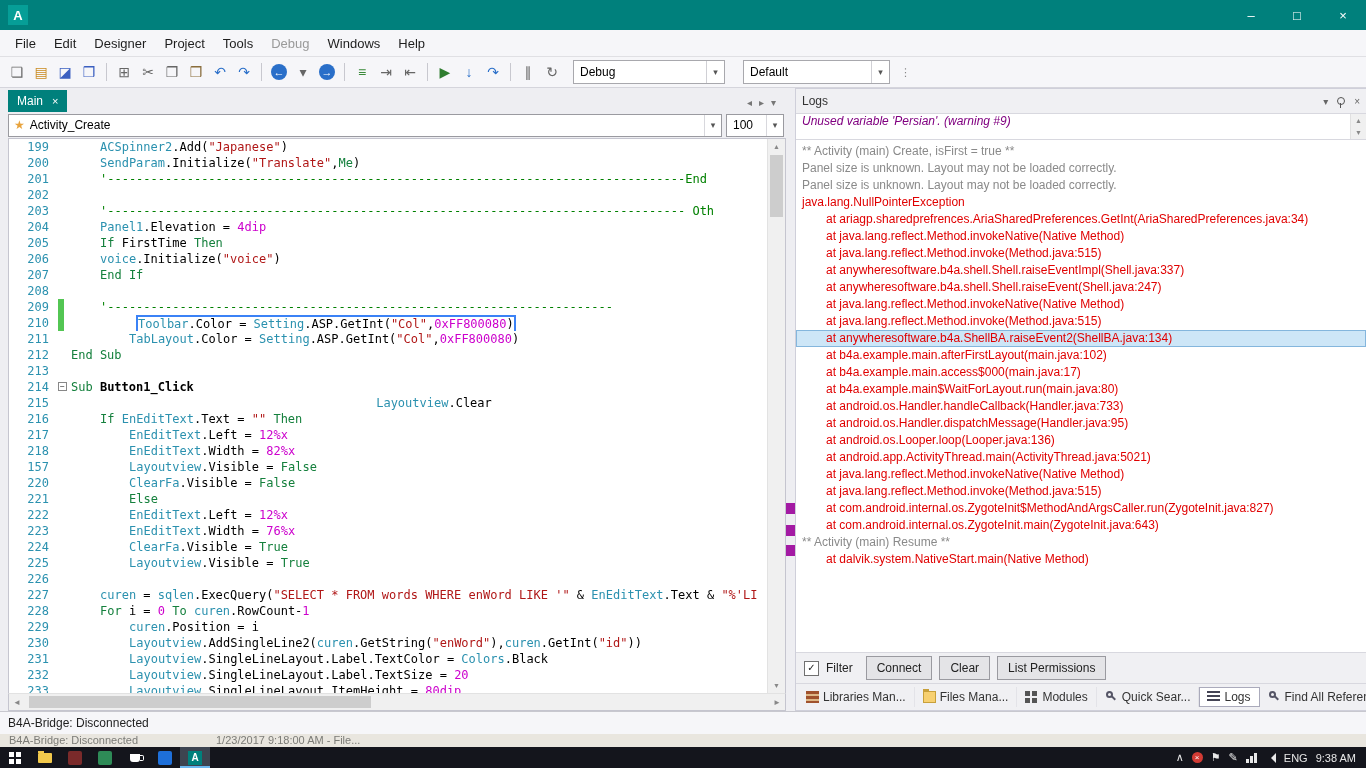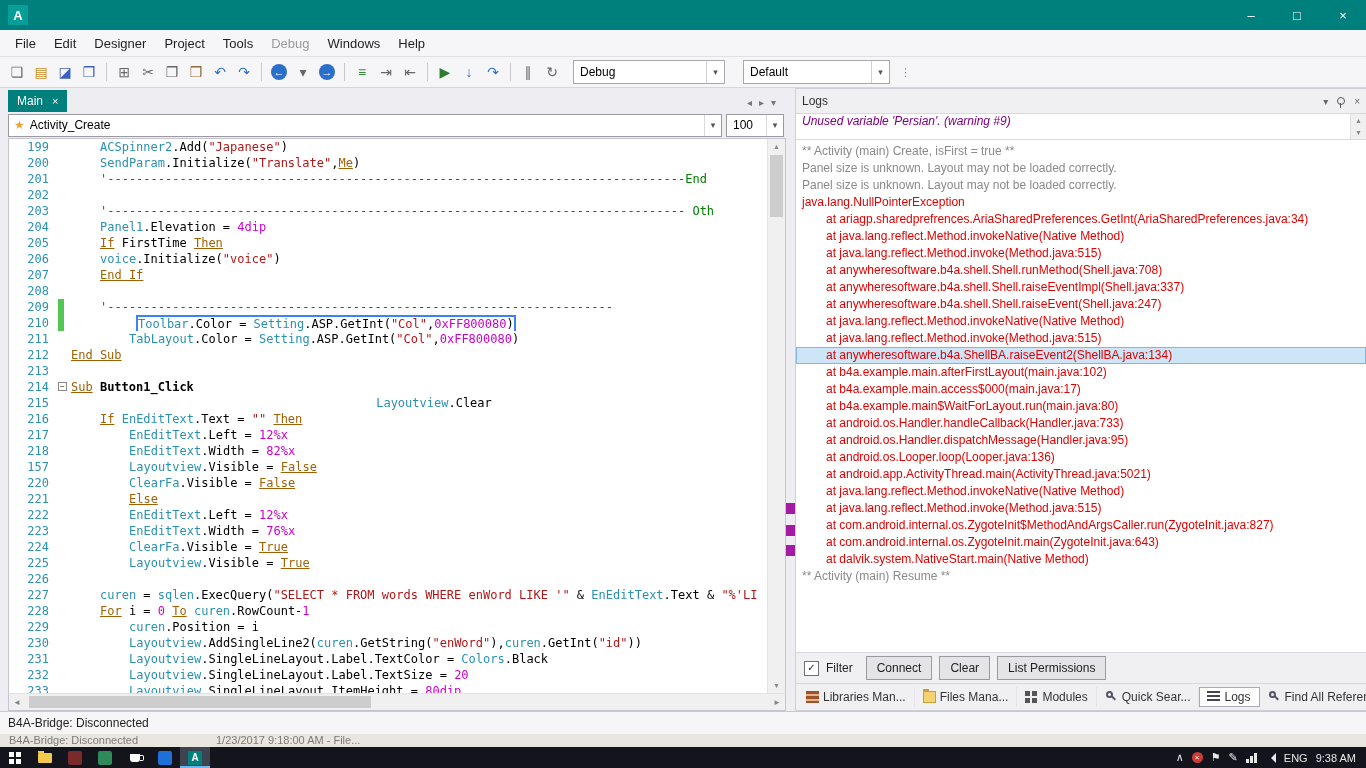--- a/index.html
+++ b/index.html
@@ -47,21 +47,21 @@
   .code-wrap{flex:1;position:relative;background:#fff;border:1px solid #c5c5cf;border-bottom:none;min-height:0;}
   .code-rows{position:absolute;left:0;top:0;right:17px;bottom:0;overflow:hidden;}
   .code-line{height:16px;line-height:16px;display:flex;white-space:pre;font-family:"DejaVu Sans Mono",monospace;font-size:12px;}
   .ln{width:40px;flex:0 0 auto;text-align:right;padding-right:8px;color:#2b91af;}
   .mk{width:14px;flex:0 0 auto;position:relative;}
   .mk .green{position:absolute;left:1px;top:0;width:6px;height:16px;background:#53c653;}
   .mk .fold{position:absolute;left:1px;top:3px;width:9px;height:9px;border:1px solid #888;background:#fff;
     font-size:8px;line-height:7px;text-align:center;color:#444;box-sizing:border-box;}
   .cd{flex:1;overflow:hidden;}
   .curbox{border:2px solid #3b82f6;display:inline-block;height:14px;line-height:14px;margin-left:36px;}
-  .tk-kw{color:#a16207;text-decoration:underline;} .tk-id{color:#2b91af;} .tk-pl{color:#000;}
+  .tk-kw{color:#15803d;} .tk-id{color:#2b91af;} .tk-pl{color:#000;}
   .tk-str{color:#b01717;} .tk-com{color:#008000;} .tk-num{color:#cc00cc;}
   .tk-sub{color:#000;font-weight:bold;}
   
   .vscroll{position:absolute;right:0;top:0;bottom:0;width:17px;background:#f0f0f0;border-left:1px solid #e2e2e2;}
   .vscroll .arr{height:15px;display:flex;align-items:center;justify-content:center;color:#888;font-size:8px;}
   .vscroll .thumb{position:absolute;top:16px;left:2px;width:13px;height:62px;background:#cdcdcd;}
   .vscroll .arr.bot{position:absolute;bottom:0;left:0;right:0;}
   .hscroll{height:16px;background:#f0f0f0;border:1px solid #c5c5cf;border-top:1px solid #e2e2e2;display:flex;align-items:center;flex:0 0 auto;}
   .hscroll .arr{width:16px;text-align:center;color:#888;font-size:8px;}
   .hscroll .track{flex:1;position:relative;height:100%;}
@@ -304,39 +304,38 @@
           </div>
         </div>
         <div class="log-list">
             <div class="log-line info">** Activity (main) Create, isFirst = true **</div>
             <div class="log-line info">Panel size is unknown. Layout may not be loaded correctly.</div>
             <div class="log-line info">Panel size is unknown. Layout may not be loaded correctly.</div>
             <div class="log-line error">java.lang.NullPointerException</div>
             <div class="log-line error ind">at ariagp.sharedprefrences.AriaSharedPreferences.GetInt(AriaSharedPreferences.java:34)</div>
             <div class="log-line error ind">at java.lang.reflect.Method.invokeNative(Native Method)</div>
             <div class="log-line error ind">at java.lang.reflect.Method.invoke(Method.java:515)</div>
-            <div class="log-line error ind">at anywheresoftware.b4a.shell.Shell.runMethod(Shell.java:708)</div>
             <div class="log-line error ind">at anywheresoftware.b4a.shell.Shell.raiseEventImpl(Shell.java:337)</div>
             <div class="log-line error ind">at anywheresoftware.b4a.shell.Shell.raiseEvent(Shell.java:247)</div>
             <div class="log-line error ind">at java.lang.reflect.Method.invokeNative(Native Method)</div>
             <div class="log-line error ind">at java.lang.reflect.Method.invoke(Method.java:515)</div>
             <div class="log-line error ind selected">at anywheresoftware.b4a.ShellBA.raiseEvent2(ShellBA.java:134)</div>
             <div class="log-line error ind">at b4a.example.main.afterFirstLayout(main.java:102)</div>
             <div class="log-line error ind">at b4a.example.main.access$000(main.java:17)</div>
             <div class="log-line error ind">at b4a.example.main$WaitForLayout.run(main.java:80)</div>
             <div class="log-line error ind">at android.os.Handler.handleCallback(Handler.java:733)</div>
             <div class="log-line error ind">at android.os.Handler.dispatchMessage(Handler.java:95)</div>
             <div class="log-line error ind">at android.os.Looper.loop(Looper.java:136)</div>
             <div class="log-line error ind">at android.app.ActivityThread.main(ActivityThread.java:5021)</div>
             <div class="log-line error ind">at java.lang.reflect.Method.invokeNative(Native Method)</div>
             <div class="log-line error ind">at java.lang.reflect.Method.invoke(Method.java:515)</div>
             <div class="log-line error ind">at com.android.internal.os.ZygoteInit$MethodAndArgsCaller.run(ZygoteInit.java:827)</div>
             <div class="log-line error ind">at com.android.internal.os.ZygoteInit.main(ZygoteInit.java:643)</div>
+            <div class="log-line info">** Activity (main) Resume **</div>
             <div class="log-line error ind">at dalvik.system.NativeStart.main(Native Method)</div>
-            <div class="log-line info">** Activity (main) Resume **</div>
           </div>
         <div class="filter-row">
           <span class="chk">✓</span>
           <span class="filter-lbl">Filter</span>
           <span style="display:flex;gap:7px;">
               <div class="btn">Connect</div>
               <div class="btn">Clear</div>
               <div class="btn">List Permissions</div>
             </span>
         </div>

